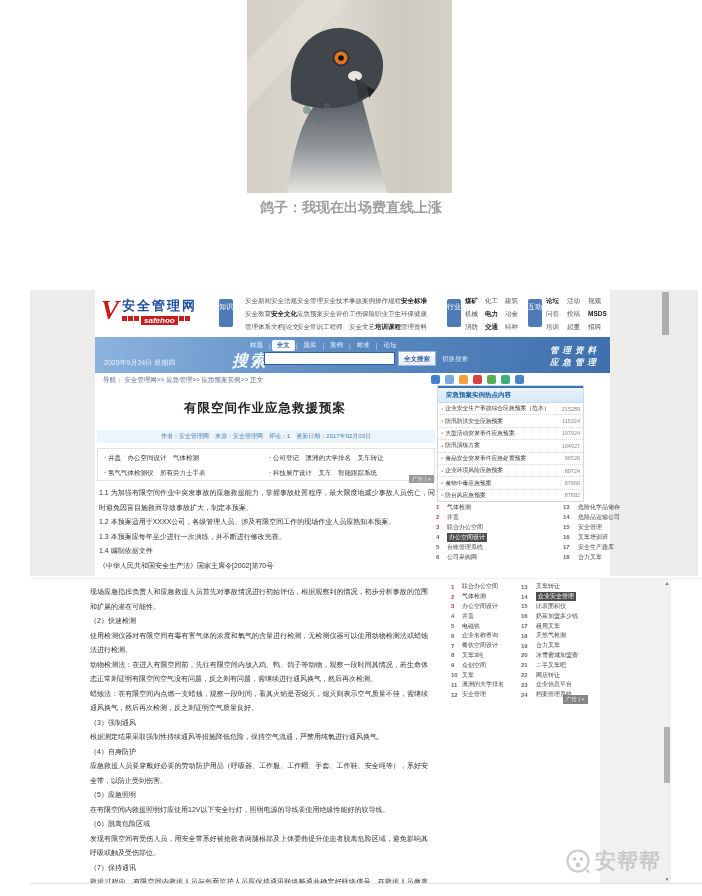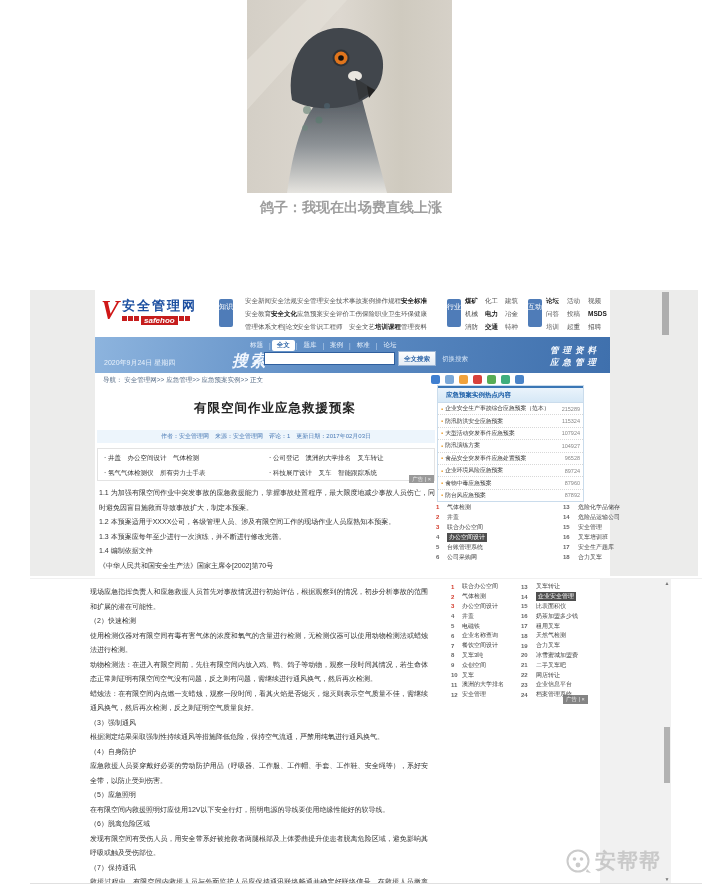--- a/index.html
+++ b/index.html
@@ -57,21 +57,21 @@
   .slogan{position:absolute;right:10px;top:7px;text-align:right;color:#f2f7fd;
           font-style:italic;font-weight:bold;font-size:8.5px;line-height:12px;letter-spacing:4px;
           font-family:"Liberation Serif",serif;}
   
   .crumbrow{position:absolute;left:0;top:83px;width:515px;height:13px;background:#fff;}
   .crumb{position:absolute;left:8px;top:3px;font-size:6.5px;color:#5a6f88;}
   .bc-icons{position:absolute;left:336px;top:2px;display:flex;}
   .bc-icon{width:9px;height:9px;border-radius:2px;margin-right:5px;}
   
   .a-title{position:absolute;left:0;top:110px;width:340px;text-align:center;font-size:12.5px;
-           font-weight:bold;color:#222;font-family:"Liberation Serif",serif;letter-spacing:1px;padding-left:10px;}
+           font-weight:bold;color:#222;font-family:"Liberation Serif",serif;letter-spacing:1px;}
   .a-meta{position:absolute;left:2px;top:140px;width:338px;height:13px;background:#edf5fc;
           color:#4a7ab5;font-size:6px;text-align:center;line-height:13px;white-space:nowrap;}
   .adbox{position:absolute;left:2px;top:158px;width:338px;height:33px;border:1px solid #e3e3e3;
          box-sizing:border-box;display:grid;grid-template-columns:1fr 1fr;grid-auto-rows:15px;
          padding:1px 0 0 6px;}
   .ad-cell{font-size:6.5px;color:#333;white-space:nowrap;line-height:15px;}
   .ad-badge{position:absolute;right:0;bottom:-3px;background:#9a9a9a;color:#eee;font-size:5.5px;
             padding:0 3px;line-height:8px;}
   .body1{position:absolute;left:4px;top:196px;width:336px;}
   .body2{position:absolute;left:60px;top:6px;width:338px;}

